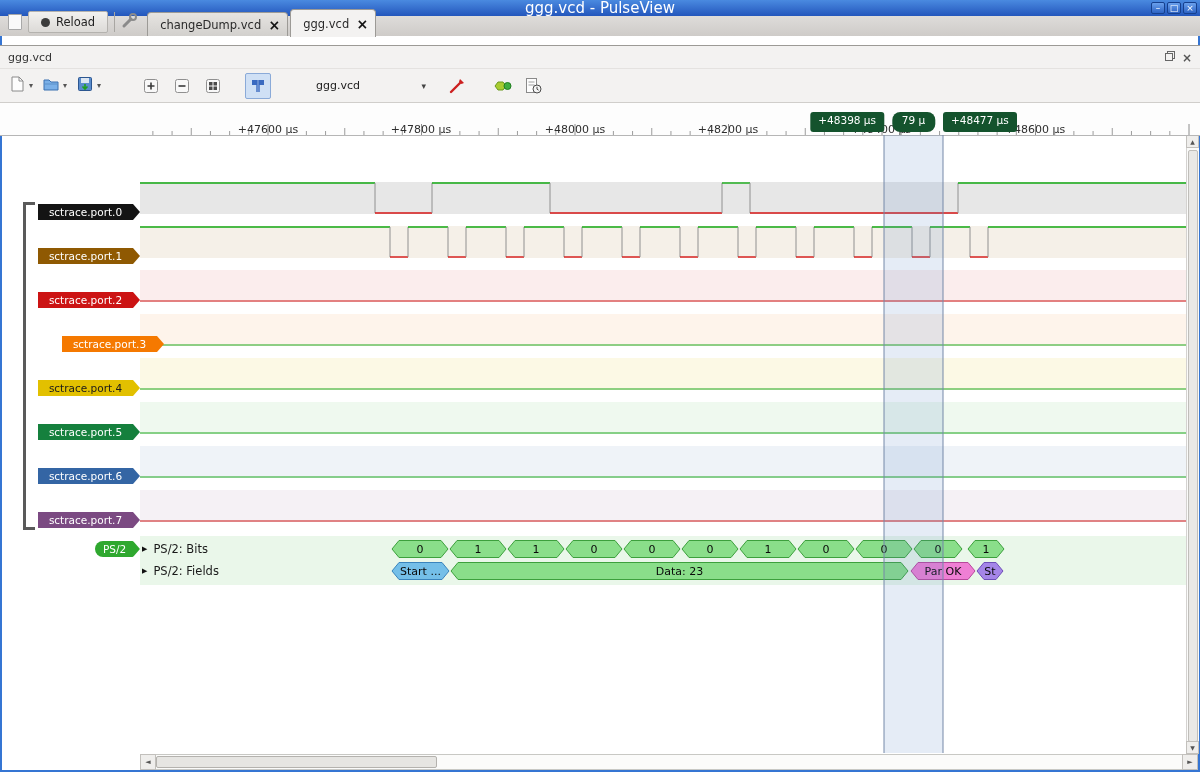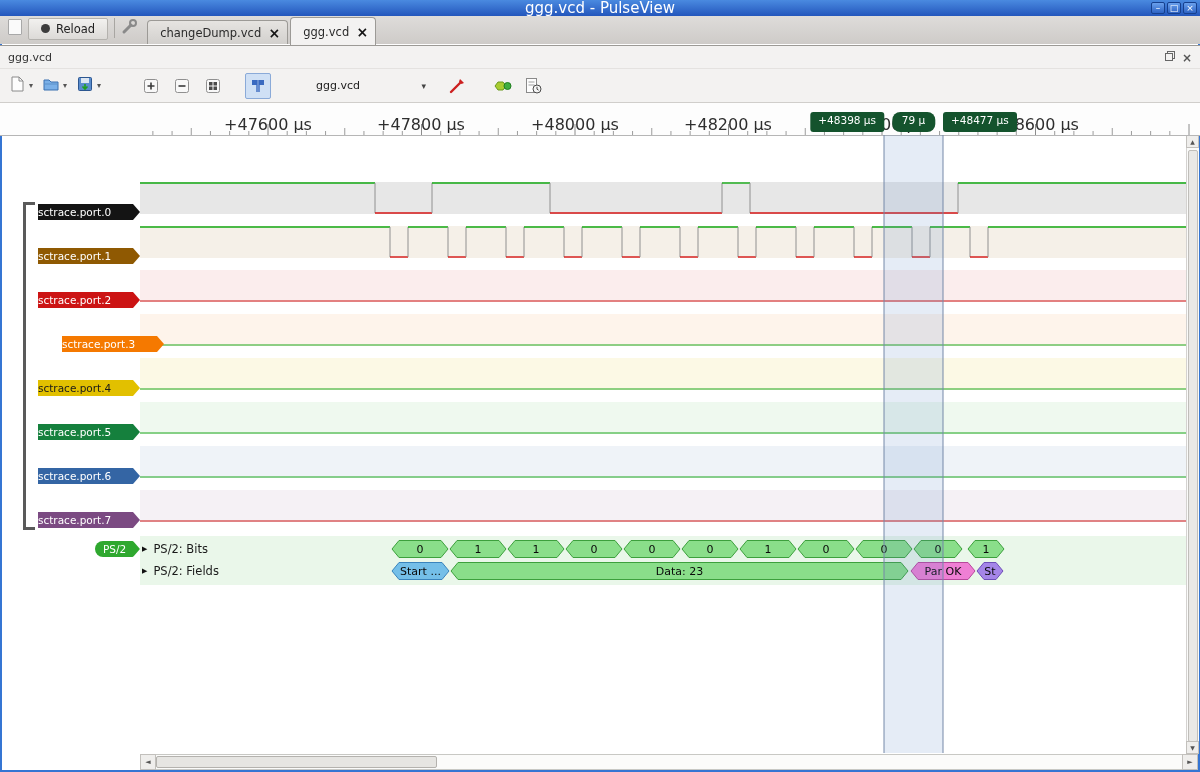--- a/index.html
+++ b/index.html
@@ -12,23 +12,23 @@
   .titlebar { position:absolute; left:0; top:0; width:1200px; height:16px;
               background:linear-gradient(#4a8ae0,#2356bc);
               display:flex; align-items:center; justify-content:center; }
   .title-text { color:#fff; font-size:15px; line-height:16px; }
   .win-controls { position:absolute; right:3px; top:2px; display:flex; gap:2px; }
   .win-btn { width:14px; height:12px; background:linear-gradient(#6aa0ec,#2d63c4);
              border:1px solid #16408e; border-radius:2px; color:#fff; font-size:9px;
              line-height:10px; text-align:center; cursor:default; }
 
   
-  .tabbar { position:absolute; left:0; top:16px; width:1200px; height:28px;
+  .tabbar { position:absolute; left:0; top:16px; width:1200px; height:20px;
             background:linear-gradient(#dedcda,#cecbc8);
-            display:flex; align-items:center; }
+            display:flex; align-items:flex-end; }
   .doc-mini { width:14px; height:16px; margin:0 6px 6px 8px; background:#fafafa;
               border:1px solid #a8a8a8; border-radius:1px; }
   .reload-btn { display:flex; align-items:center; gap:6px; height:22px; margin-bottom:3px;
                 padding:0 12px; border:1px solid #b4b2ae; border-radius:2px;
                 background:linear-gradient(#f2f1ef,#dcdad7); font-size:11.5px; color:#222;
                 font-family:"DejaVu Sans", sans-serif; }
   .reload-dot { width:9px; height:9px; border-radius:50%; background:#3c3c3c; display:inline-block; }
   .vsep { width:1px; height:20px; background:#a8a6a2; margin:0 6px 4px 6px; }
   .wrench { margin:0 4px 4px 0; }
   .tabs { display:flex; align-items:flex-end; height:100%; margin-left:5px; }
@@ -56,34 +56,34 @@
   .tb-btn { width:26px; height:26px; display:flex; align-items:center; justify-content:center;
             margin-right:5px; border:1px solid transparent; border-radius:2px; }
   .tb-btn.active { background:#cfe0f5; border-color:#8aaad8; }
   .tb-gap { width:28px; } .tb-gap2 { width:14px; }
   .combo { display:flex; align-items:center; min-width:118px; justify-content:space-between;
            margin:0 14px 0 22px; padding:0 4px; height:24px; color:#222; }
   .combo-arr { font-size:9px; color:#444; margin-left:20px; }
 
   
   .ruler { position:absolute; left:0; top:103px; width:1200px; height:32px; background:#fdfdfd; }
-  .ruler-label { position:absolute; top:12px; transform:translateX(-50%); font-size:16px;
+  .ruler-label { position:absolute; top:20px; transform:translateX(-50%); font-size:11px;
                  color:#2e2e2e; white-space:nowrap; z-index:1; }
   .cursor-flag, .cursor-pill { position:absolute; top:112px; height:20px; line-height:16px;
                  background:#14532d; color:#fff; font-size:10.5px; padding:0 8px;
                  border-radius:3px; z-index:7; white-space:nowrap; }
   .flag-left  { transform:translateX(-100%); }
   .cursor-pill { transform:translateX(-50%); border-radius:8px; padding:0 10px; }
 
   
   .trace-area { position:absolute; left:140px; top:135px; width:1046px; height:618px; }
   #wave-svg { position:absolute; left:0; top:0; z-index:2; pointer-events:none; }
   #labels { position:absolute; inset:0; z-index:3; pointer-events:none; }
   .sig-label { position:absolute; left:38px; width:102px; height:16px; line-height:16px;
-               font-size:10.5px; padding-right:7px; pointer-events:auto;
+               font-size:10.5px; text-align:center; padding-right:7px; pointer-events:auto;
                clip-path:polygon(0 0, calc(100% - 7px) 0, 100% 50%, calc(100% - 7px) 100%, 0 100%); }
   .ps2-tag { position:absolute; left:95px; top:541px; width:45px; height:16px; line-height:16px;
              background:#2fa82f; color:#fff; font-size:10.5px; text-align:center; padding-right:6px;
              z-index:3; clip-path:polygon(0 0, calc(100% - 7px) 0, 100% 50%, calc(100% - 7px) 100%, 0 100%);border-radius:8px; }
   .dec-row { position:absolute; left:142px; height:16px; display:flex; align-items:center; gap:6px;
              z-index:3; color:#1a1a1a; font-size:11.5px; pointer-events:auto; }
   .dec-arrow { font-size:7px; color:#111; }
   .group-bracket { position:absolute; left:23px; top:202px; width:10px; height:328px;
                    border-left:3px solid #5a5a5a; z-index:3; }
   .group-bracket::before, .group-bracket::after { content:""; position:absolute; left:0;

